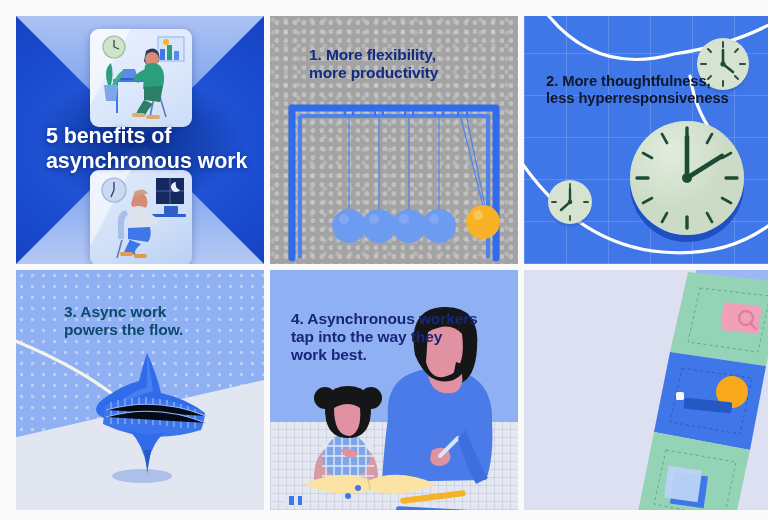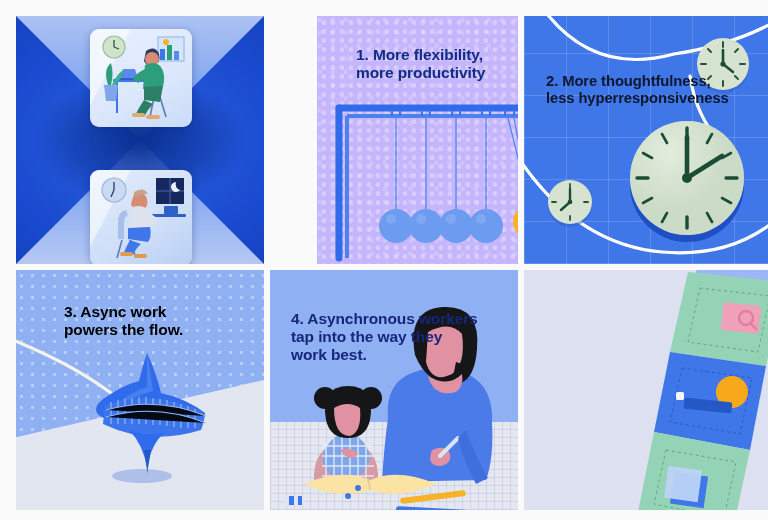--- a/index.html
+++ b/index.html
@@ -57,42 +57,42 @@
   }
   .scene{
     position:absolute;left:74px;width:102px;border-radius:9px;overflow:hidden;
     box-shadow:0 2px 8px rgba(6,30,100,.30);
   }
   .scene-a{top:13px;height:98px;background:linear-gradient(150deg,#E9F0FD 0%,#DCE8FB 55%,#CBDCF8 100%);}
   .scene-b{top:154px;height:96px;background:linear-gradient(150deg,#E2EBFB 0%,#CFDFF8 60%,#B9CFF4 100%);}
   .scene .ray{position:absolute;inset:0;background:linear-gradient(118deg,rgba(255,255,255,.55) 0 26%,rgba(255,255,255,0) 27% 100%);}
 
   
-  .c1{background:#c4b5fd;margin-left:47px;}
+  .c1{background:#a3a3a3;}
   .c1 .noise{position:absolute;inset:0;
     background:radial-gradient(circle at 78% 74%,rgba(255,255,255,.45) 0 2px,transparent 3px) 0 0/9px 9px,
                radial-gradient(circle at 20% 30%,rgba(255,255,255,.30) 0 1.5px,transparent 3px) 0 0/13px 13px;
     opacity:.7;}
   .c1-title{left:39px;top:30px;width:190px;color:#122C83;font-size:15.5px;}
 
   
   .c2{background:#3F76E8;}
   .c2 .grid{position:absolute;inset:0;
     background:
       repeating-linear-gradient(90deg,rgba(255,255,255,.16) 0 1px,transparent 1px 42px),
       repeating-linear-gradient(0deg,rgba(255,255,255,.16) 0 1px,transparent 1px 42px);}
   .c2-title{left:22px;top:57px;width:216px;color:#0f172a;font-size:14.8px;}
 
   
   .c3{background:#8FB0F2;}
   .c3 .dots{position:absolute;inset:0;
     background:radial-gradient(circle,rgba(255,255,255,.38) 0 1.4px,transparent 1.6px) 0 0/11px 11px;}
   .c3 .ground{position:absolute;left:0;bottom:0;width:100%;height:130px;
     background:#E2E6F1;clip-path:polygon(0 44%,100% 0,100% 100%,0 100%);}
-  .c3-title{left:48px;top:33px;width:180px;color:#000000;font-size:15.5px;}
+  .c3-title{left:48px;top:33px;width:180px;color:#0c4a6e;font-size:15.5px;}
 
   
   .c4{background:#8FB0F2;}
   .c4 .table{position:absolute;left:0;bottom:0;width:100%;height:88px;background:#E4E7F0;}
   .c4 .table .grid{position:absolute;inset:0;
     background:repeating-linear-gradient(90deg,rgba(160,172,205,.30) 0 1px,transparent 1px 8px),
                repeating-linear-gradient(0deg,rgba(160,172,205,.30) 0 1px,transparent 1px 8px);}
   .c4-title{left:21px;top:32px;width:215px;color:#17267A;font-size:15.5px;margin-top:8px;}
 
   
@@ -174,20 +174,22 @@
         <path d="M44 22 q10 -6 14 2 q-7 -1 -13 3z" fill="#C9A389"></path>
         <path d="M40 38 q12 -5 19 3 q4 9 1 19 l-21 1z" fill="#DDE3EC"></path>
         <path d="M57 42 q9 4 12 9 l-4 4 q-7 -5 -10 -7z" fill="#DDE3EC"></path>
         <path d="M38 58 l22 -1 q2 10 -2 15 l-20 -3z" fill="#3F76E8"></path>
         <path d="M40 70 q-5 9 -6 13 l9 2 q3 -7 8 -11z" fill="#3F76E8"></path>
         <rect x="30" y="82" width="13" height="4" rx="2" fill="#E09A4F"></rect>
         <rect x="44" y="84" width="13" height="4" rx="2" fill="#E09A4F"></rect>
       </svg>
     </div>
 
+    <div class="card-title hero-title">5 benefits of
+asynchronous work</div>
   </div>
 
   <div class="card c1">
     <div class="noise"></div>
     <svg viewBox="0 0 248 248" width="248" height="248" style="position:absolute;inset:0">
 
       <path d="M22 92 h204 v150" fill="none" stroke="#2F6BEA" stroke-width="7" stroke-linecap="round" stroke-linejoin="round"></path>
       <path d="M22 92 v150" fill="none" stroke="#2F6BEA" stroke-width="7" stroke-linecap="round"></path>
       <path d="M30 100 h188 v142" fill="none" stroke="#4C82EE" stroke-width="4" stroke-linejoin="round"></path>
       <path d="M30 100 v142" fill="none" stroke="#4C82EE" stroke-width="4"></path>

